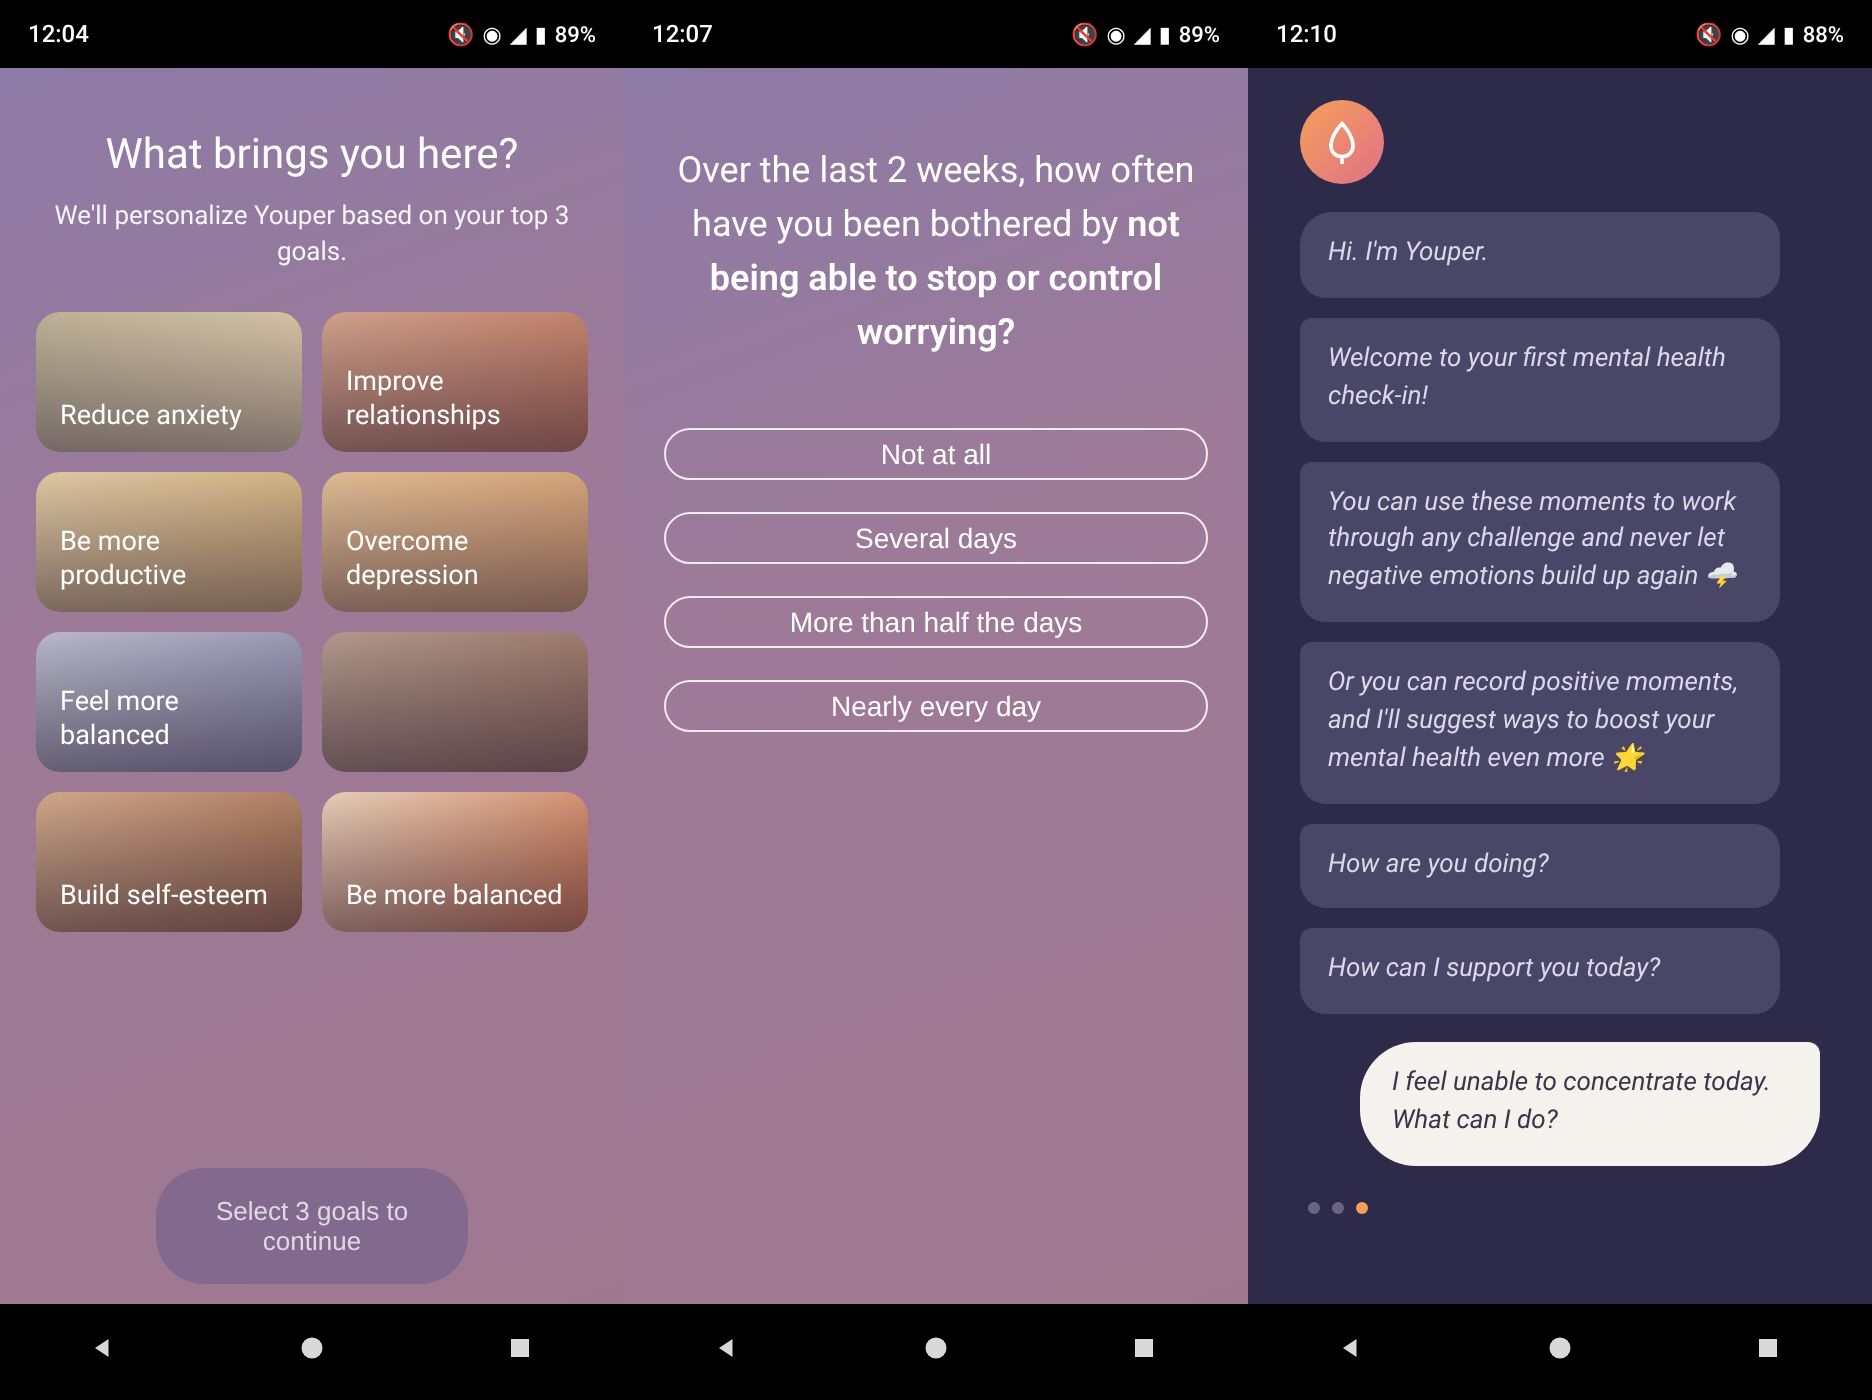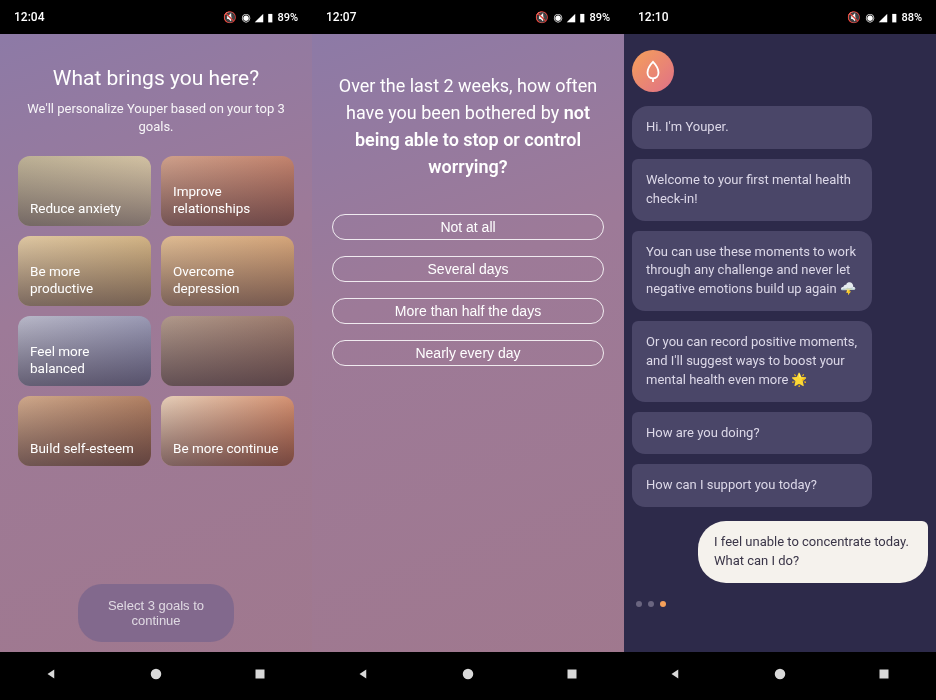--- a/index.html
+++ b/index.html
@@ -116,21 +116,21 @@
     background: transparent;
     color: #fff;
     border-radius: 28px;
     padding: 4px 10px;
     font-size: 14px;
     margin-bottom: 16px;
     cursor: pointer;
   }
 
   
-  .s3-content { padding: 16px 8px 0; flex: 1; overflow: hidden; position: relative; }
+  .s3-content { padding: 16px 26px 0; flex: 1; overflow: hidden; position: relative; font-style: italic; }
   .avatar {
     width: 42px; height: 42px; border-radius: 50%;
     background: linear-gradient(135deg, #f5a05a, #e07088);
     display: flex; align-items: center; justify-content: center;
     margin-bottom: 14px;
   }
   .bubble {
     background: #4a4668;
     color: #dcd8e8;
     border-radius: 13px;
@@ -206,21 +206,21 @@
         </div>
       <div class="goal-card gc6">
           <div class="gc-overlay"></div>
         </div>
       <div class="goal-card gc7">
           <div class="gc-overlay"></div>
           <span>Build self-esteem</span>
         </div>
       <div class="goal-card gc8">
           <div class="gc-overlay"></div>
-          <span>Be more continue</span>
+          <span>Be more balanced</span>
         </div>
     </div>
   </div>
   <button class="select-btn">Select 3 goals to continue</button>
   <div class="navbar">
     <span class="nav-icon nav-back"><svg viewBox="0 0 24 24" fill="#fff">
           <path d="M15 6l-9 6 9 6z"></path>
         </svg></span>
     <span class="nav-icon nav-home"><svg viewBox="0 0 24 24" fill="#fff">
           <circle cx="12" cy="12" r="7"></circle>

